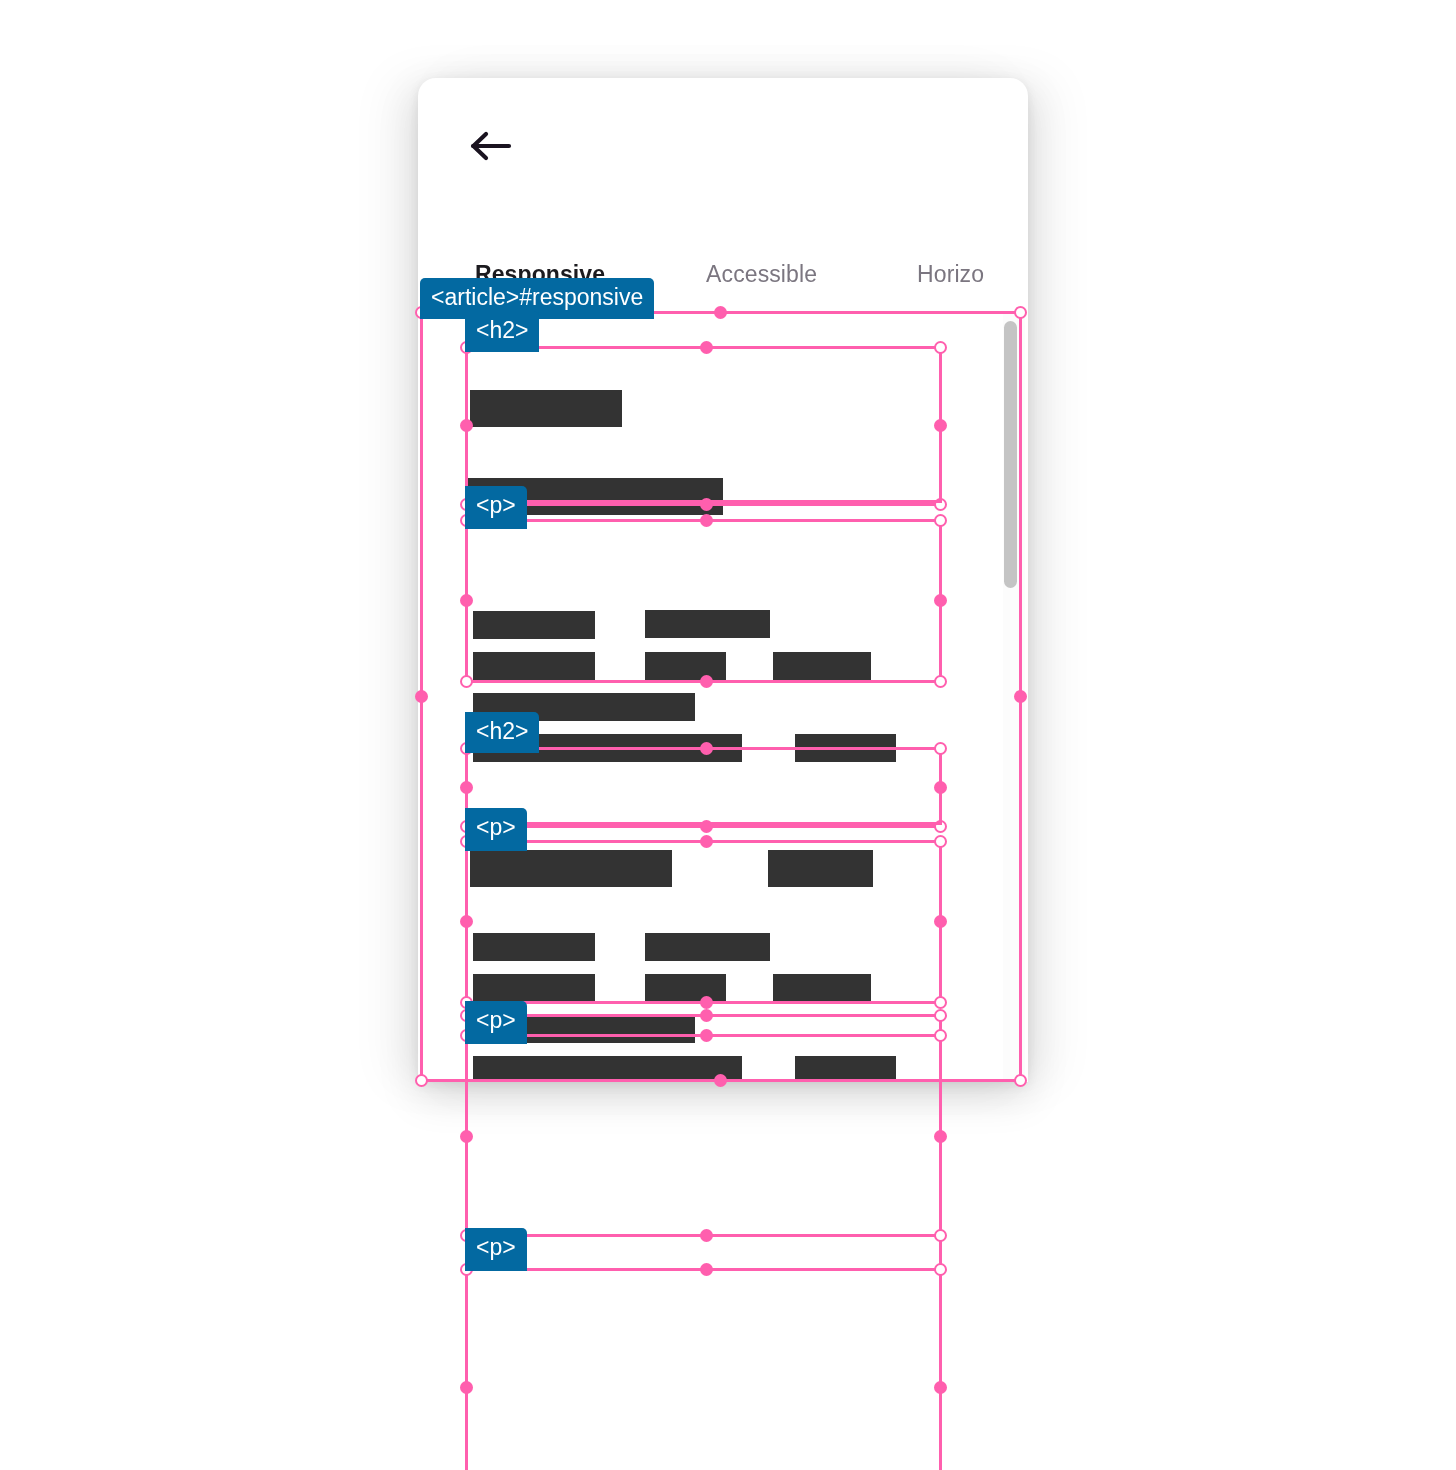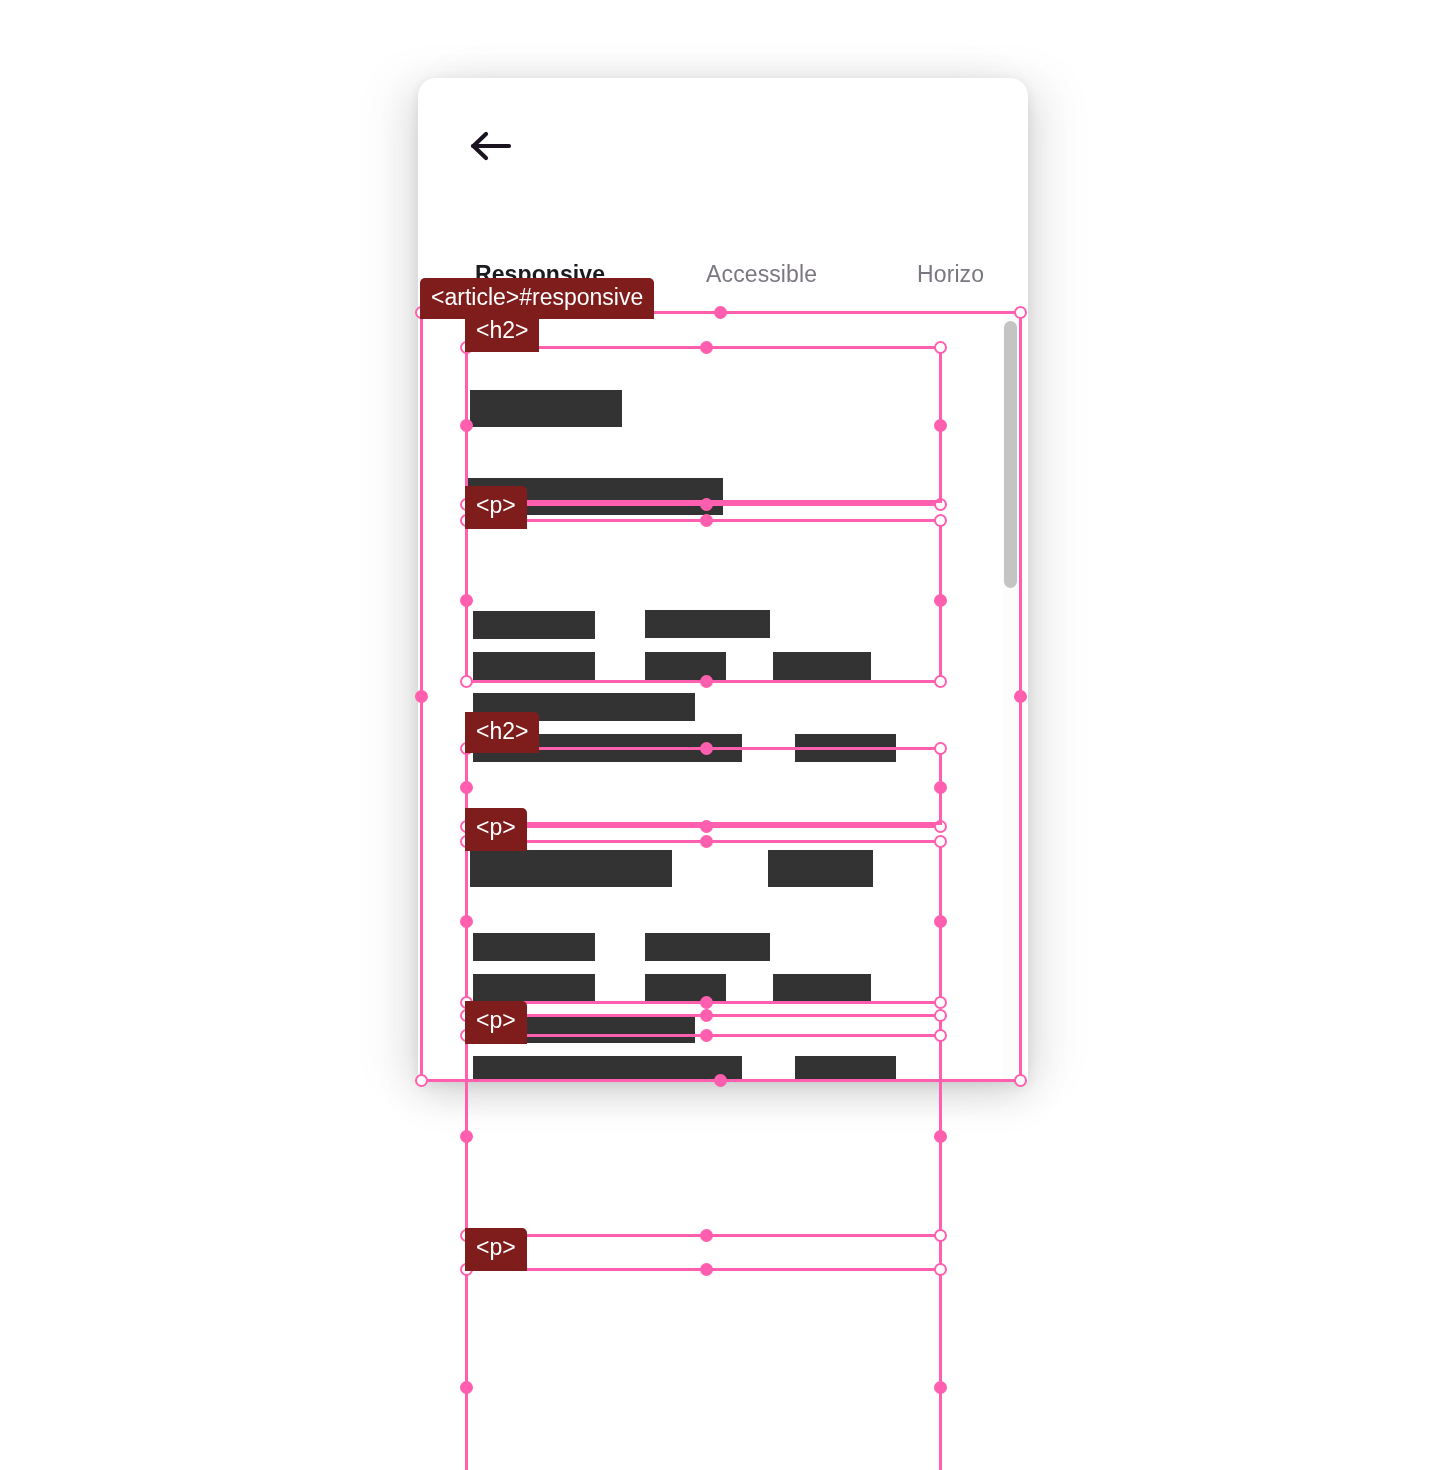--- a/index.html
+++ b/index.html
@@ -111,21 +111,21 @@
     position: absolute;
     width: 13px; height: 13px;
     border-radius: 50%;
     background: #ff5fae;
     border: 2.5px solid #ff5fae;
   }
   .node-dot.hollow { background: #ffffff; }
 
   .tag {
     position: absolute;
-    background: #7f1d1d;
+    background: #0369a1;
     color: #ffffff;
     font-size: 23px;
     line-height: 1;
     padding: 8px 11px 10px 11px;
     border-radius: 5px 5px 0 0;
     white-space: nowrap;
     font-family: "Liberation Sans", sans-serif;
   }
   .tag.sq { border-radius: 0 5px 0 0; }
 </style>

